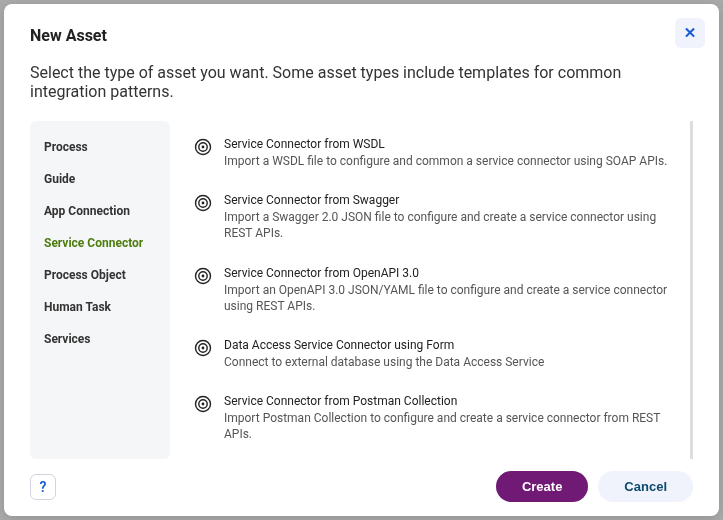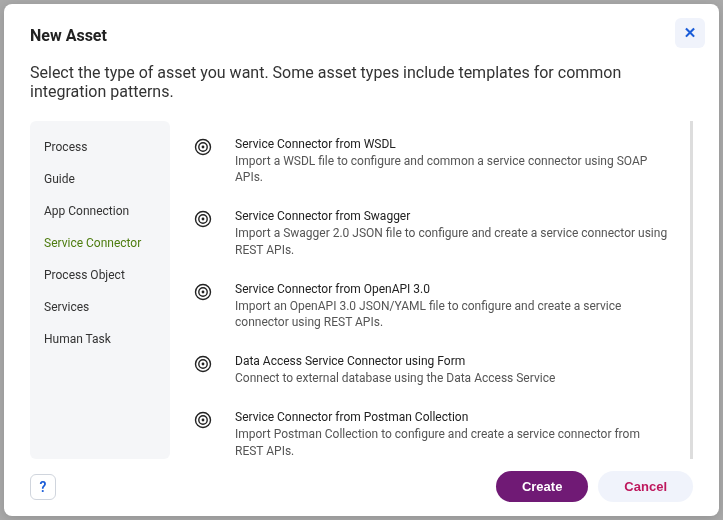--- a/index.html
+++ b/index.html
@@ -64,39 +64,39 @@
       padding: 10px 0;
       display: flex;
       flex-direction: column;
       flex-shrink: 0;
     }
     .sidebar-item {
       padding: 9px 14px;
       font-size: 12px;
       color: #333;
       cursor: pointer;
-      font-weight: 400;
+      font-weight: 700;
     }
     .sidebar-item.selected {
       color: #4d7c0f;
     }
     .option-list {
       flex: 1;
       display: flex;
       flex-direction: column;
       gap: 24px;
       padding: 16px 4px 6px 0;
       overflow-y: auto;
       border-right: 3px solid #ddd;
       padding-right: 20px;
     }
     .option-item {
       display: flex;
       align-items: flex-start;
-      gap: 23px;
+      gap: 12px;
       cursor: pointer;
     }
     .option-icon {
       width: 18px;
       height: 18px;
       flex-shrink: 0;
       margin-top: 1px;
       display: flex;
       align-items: center;
       justify-content: center;
@@ -146,21 +146,21 @@
       font-weight: 600;
       cursor: pointer;
       border: none;
     }
     .btn-primary {
       background: #701a75;
       color: #fff;
     }
     .btn-secondary {
       background: #f0f3fb;
-      color: #be185d;
+      color: #0c4a6e;
     }
   </style>
 </head>
 <body>
 
 <div class="dialog">
 
   <div class="close-btn">
     <span>✕</span>
   </div>
@@ -180,24 +180,24 @@
       <div class="sidebar-item">
         <span>App Connection</span>
       </div>
       <div class="sidebar-item selected">
         <span>Service Connector</span>
       </div>
       <div class="sidebar-item">
         <span>Process Object</span>
       </div>
       <div class="sidebar-item">
+        <span>Human Task</span>
+      </div>
+      <div class="sidebar-item">
         <span>Services</span>
-      </div>
-      <div class="sidebar-item">
-        <span>Human Task</span>
       </div>
     </div>
 
     <div class="option-list">
 
       <div class="option-item">
         <span class="option-icon">
           <svg viewBox="0 0 18 18" width="18" height="18">
               <circle cx="9" cy="9" r="7.5" fill="none" stroke="#222" stroke-width="1.4"></circle>
               <circle cx="9" cy="9" r="4.2" fill="none" stroke="#222" stroke-width="1.4"></circle>

